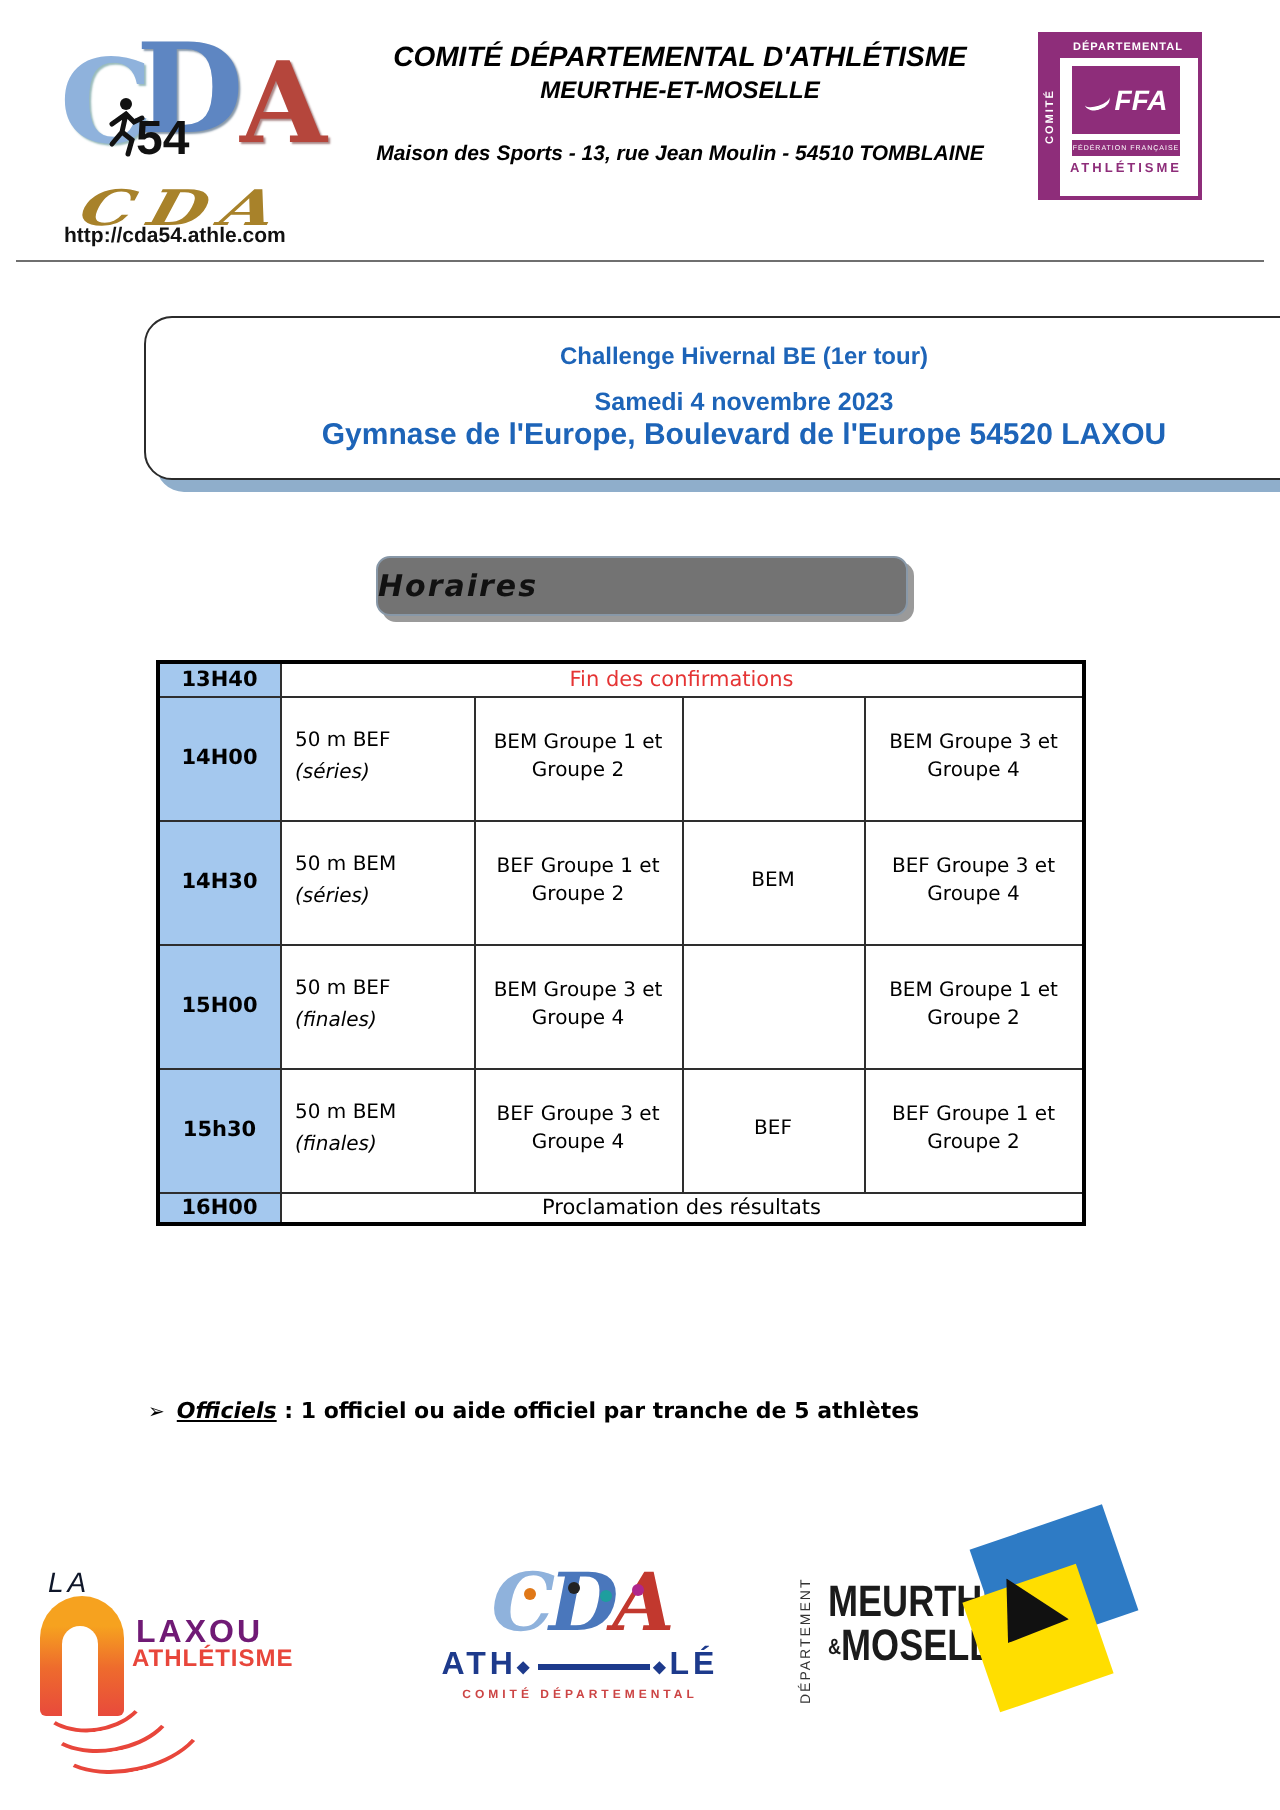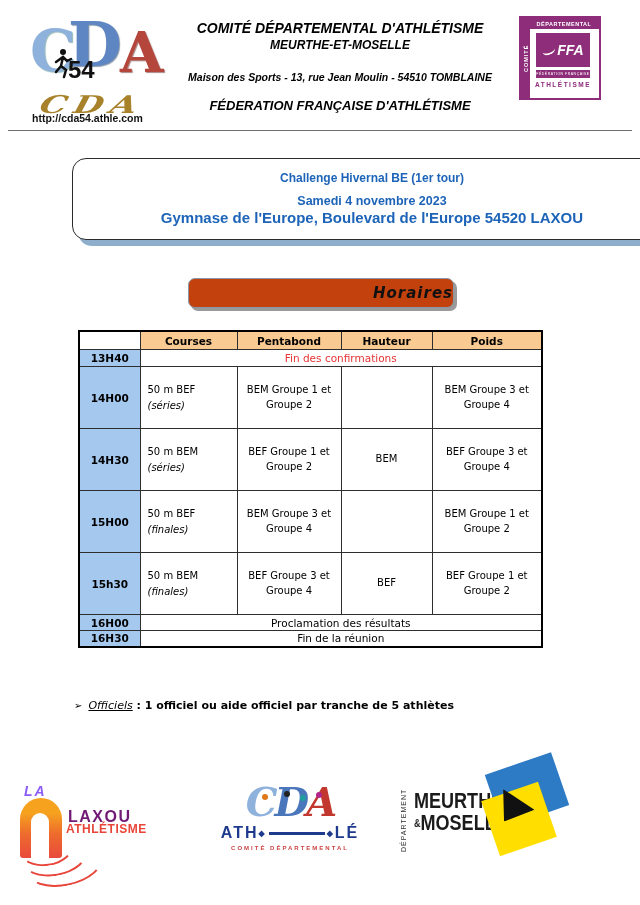--- a/index.html
+++ b/index.html
@@ -47,23 +47,23 @@
 
   
   .evt{position:absolute;left:72px;top:158px;width:600px;height:82px;background:#fff;
        border:1.6px solid #2b2b2b;border-radius:14px;box-shadow:6px 6px 0 #8FAECB;
        box-sizing:border-box;padding-top:12px;text-align:center;color:#1D64B8;font-weight:bold;}
   .evt-l1{font-size:12px;margin-bottom:9px;}
   .evt-l2{font-size:12.5px;}
   .evt-l3{font-size:15px;margin-top:1px;}
 
   
-  .banner{position:absolute;left:188px;top:278px;width:264px;height:28px;background:#c2410c;
+  .banner{position:absolute;left:188px;top:278px;width:264px;height:28px;background:#737373;
           border:1px solid #8898a8;border-radius:7px;box-shadow:3px 3px 0 #9a9a9a;
-          display:flex;align-items:center;justify-content:flex-end;
+          display:flex;align-items:center;justify-content:flex-start;
           font-family:"DejaVu Sans",sans-serif;font-weight:bold;font-style:italic;font-size:15px;
           color:#111;letter-spacing:1px;}
 
   
   .sched{position:absolute;left:78px;top:330px;border-collapse:collapse;table-layout:fixed;
          font-family:"DejaVu Sans",sans-serif;background:#fff;border:2.5px solid #000;}
   .sched th,.sched td{border:1.5px solid #2e2e2e;padding:0;overflow:hidden;}
   .sched th{background:#F9CA92;font-size:10.5px;font-weight:bold;height:17px;}
   .sched th.blank{background:#fff;}
   .sched td.time{background:#A4C8EE;font-weight:bold;font-size:10.5px;text-align:center;}
@@ -71,26 +71,26 @@
   .sched tr.rs2{height:16px;}
   .sched td.span{text-align:center;font-size:10.5px;}
   .sched td.red{color:#E53434;}
   .sched tr.rb{height:62px;}
   .sched td.courses{font-size:10px;padding-left:7px;line-height:1.6;}
   .sched td.courses .it{font-style:italic;}
   .sched td.mid{font-size:10px;text-align:center;line-height:1.45;padding:0 6px;}
 
   
   .note{position:absolute;left:74px;top:699px;font-family:"DejaVu Sans",sans-serif;font-size:11px;font-weight:600;}
-  .note .lbl{font-weight:normal;font-style:italic;text-decoration:underline;}
+  .note .lbl{font-weight:bold;font-style:italic;text-decoration:underline;}
   .note .blt{margin-right:6px;font-size:10px;}
 
   
   .laxou{position:absolute;left:20px;top:778px;width:150px;height:100px;}
-  .lx-la{position:absolute;left:4px;top:5px;color:#8b5cf6;font-weight:bold;font-style:italic;
+  .lx-la{position:absolute;left:4px;top:5px;color:#0f172a;font-weight:normal;font-style:italic;
          font-size:14px;letter-spacing:2px;}
   .lx-shape{position:absolute;left:0px;top:20px;width:42px;height:60px;
             background:linear-gradient(180deg,#F6A21F 25%,#EE6B2D 60%,#E84A3C 100%);
             border-radius:21px 21px 3px 3px;}
   .lx-hole{position:absolute;left:11px;top:15px;width:18px;height:45px;background:#fff;border-radius:9px 9px 0 0;}
   .lx-arc{position:absolute;border:2.5px solid transparent;border-bottom-color:#E8463B;border-radius:50%;}
   .lx-a1{left:-2px;top:50px;width:52px;height:34px;transform:rotate(-8deg);}
   .lx-a2{left:0px;top:56px;width:64px;height:38px;transform:rotate(-10deg);}
   .lx-a3{left:4px;top:62px;width:76px;height:42px;transform:rotate(-12deg);}
   .lx-n1{position:absolute;left:48px;top:30px;color:#701a75;font-weight:bold;font-size:16px;letter-spacing:1.5px;}
@@ -145,21 +145,20 @@
         </svg>
     </span>
     <span class="cda-shadow">CDA</span>
     <span class="cda-url">http://cda54.athle.com</span>
   </div>
 
   <div class="hdr">
     <div class="hdr-t1">COMITÉ DÉPARTEMENTAL D'ATHLÉTISME</div>
     <div class="hdr-t2">MEURTHE-ET-MOSELLE</div>
     <div class="hdr-addr">Maison des Sports - 13, rue Jean Moulin - 54510 TOMBLAINE</div>
-    <div class="hdr-fed">FÉDERATION FRANÇAISE D'ATHLÉTISME</div>
   </div>
 
   <div class="ffa">
     <div class="ffa-top">DÉPARTEMENTAL</div>
     <div class="ffa-side">COMITÉ</div>
     <div class="ffa-center">
       <span class="ffa-swoosh"></span>
       <span>FFA</span>
     </div>
     <div class="ffa-b1">FÉDÉRATION FRANÇAISE</div>
@@ -180,27 +179,20 @@
 
   <table class="sched">
     <colgroup>
         <col style="width:61px">
         <col style="width:97px">
         <col style="width:104px">
         <col style="width:91px">
         <col style="width:110px">
       </colgroup>
     <tbody>
-        <tr>
-      <th class="blank"></th>
-      <th>Courses</th>
-      <th>Pentabond</th>
-      <th>Hauteur</th>
-      <th>Poids</th>
-    </tr>
     <tr class="rs">
       <td class="time">13H40</td>
       <td class="span red" colspan="4">Fin des confirmations</td>
     </tr>
     <tr class="rb">
       <td class="time">14H00</td>
       <td class="courses">
         <div>50 m BEF</div>
         <div class="it">(séries)</div>
       </td>
@@ -234,24 +226,20 @@
         <div>50 m BEM</div>
         <div class="it">(finales)</div>
       </td>
       <td class="mid">BEF Groupe 3 et Groupe 4</td>
       <td class="mid">BEF</td>
       <td class="mid">BEF Groupe 1 et Groupe 2</td>
     </tr>
     <tr class="rs2">
       <td class="time">16H00</td>
       <td class="span" colspan="4">Proclamation des résultats</td>
-    </tr>
-    <tr class="rs2">
-      <td class="time">16H30</td>
-      <td class="span" colspan="4">Fin de la réunion</td>
     </tr>
   </tbody>
     </table>
 
   <div class="note">
     <span class="blt">➢</span><span class="lbl">Officiels</span><span> : 1 officiel ou aide officiel par tranche de 5 athlètes</span>
   </div>
 
   <div class="laxou">
     <span class="lx-la">LA</span>

